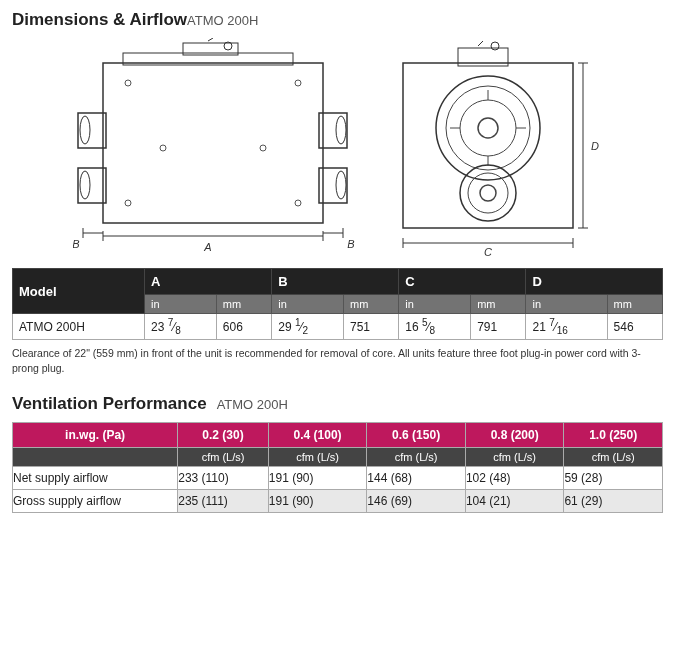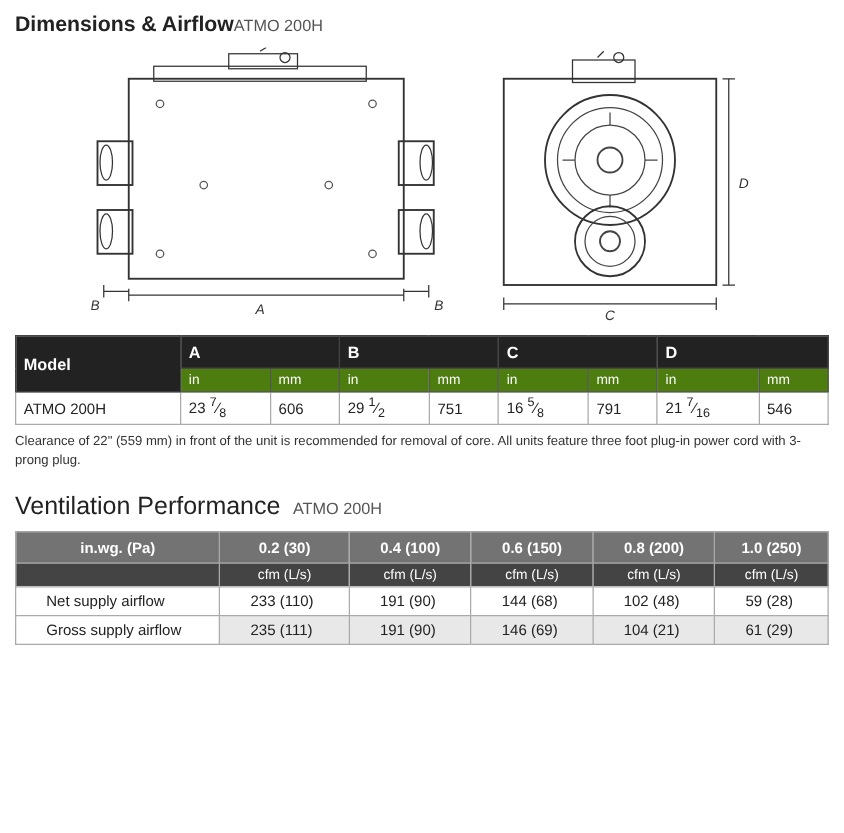--- a/index.html
+++ b/index.html
@@ -57,21 +57,21 @@
     .dim-table thead tr:first-child th {
       border-color: #444;
       font-weight: bold;
       font-size: 13px;
       padding: 5px 6px;
     }
     .dim-table thead tr:second-child th {
       background: #444;
     }
     .dim-table .subheader {
-      background: #4d7c0f;
+      background: #737373;
       color: #fff;
     }
     .dim-table .subheader th {
       border-color: #555;
       font-size: 11px;
       font-weight: normal;
       padding: 3px 6px;
     }
     .dim-table tbody td {
       background: #fff;
@@ -86,40 +86,40 @@
     }
 
     
     .vent-header {
       display: flex;
       align-items: baseline;
       gap: 10px;
       margin-bottom: 8px;
     }
     .vent-title {
-      font-size: 20px;
-      font-weight: normal;
+      font-size: 17px;
+      font-weight: bold;
     }
     .vent-subtitle {
       font-size: 13px;
       color: #555;
     }
 
     
     .vent-table {
       width: 100%;
       border-collapse: collapse;
     }
     .vent-table th, .vent-table td {
       border: 1px solid #aaa;
-      padding: 4px 24px;
+      padding: 4px 0;
       font-size: 12px;
     }
     .vent-table thead tr:first-child {
-      background: #737373;
+      background: #be185d;
       color: #fff;
     }
     .vent-table thead tr:first-child th {
       font-weight: bold;
       font-size: 12px;
       padding: 5px 8px;
     }
     .vent-table thead tr:nth-child(2) {
       background: #444;
       color: #fff;

